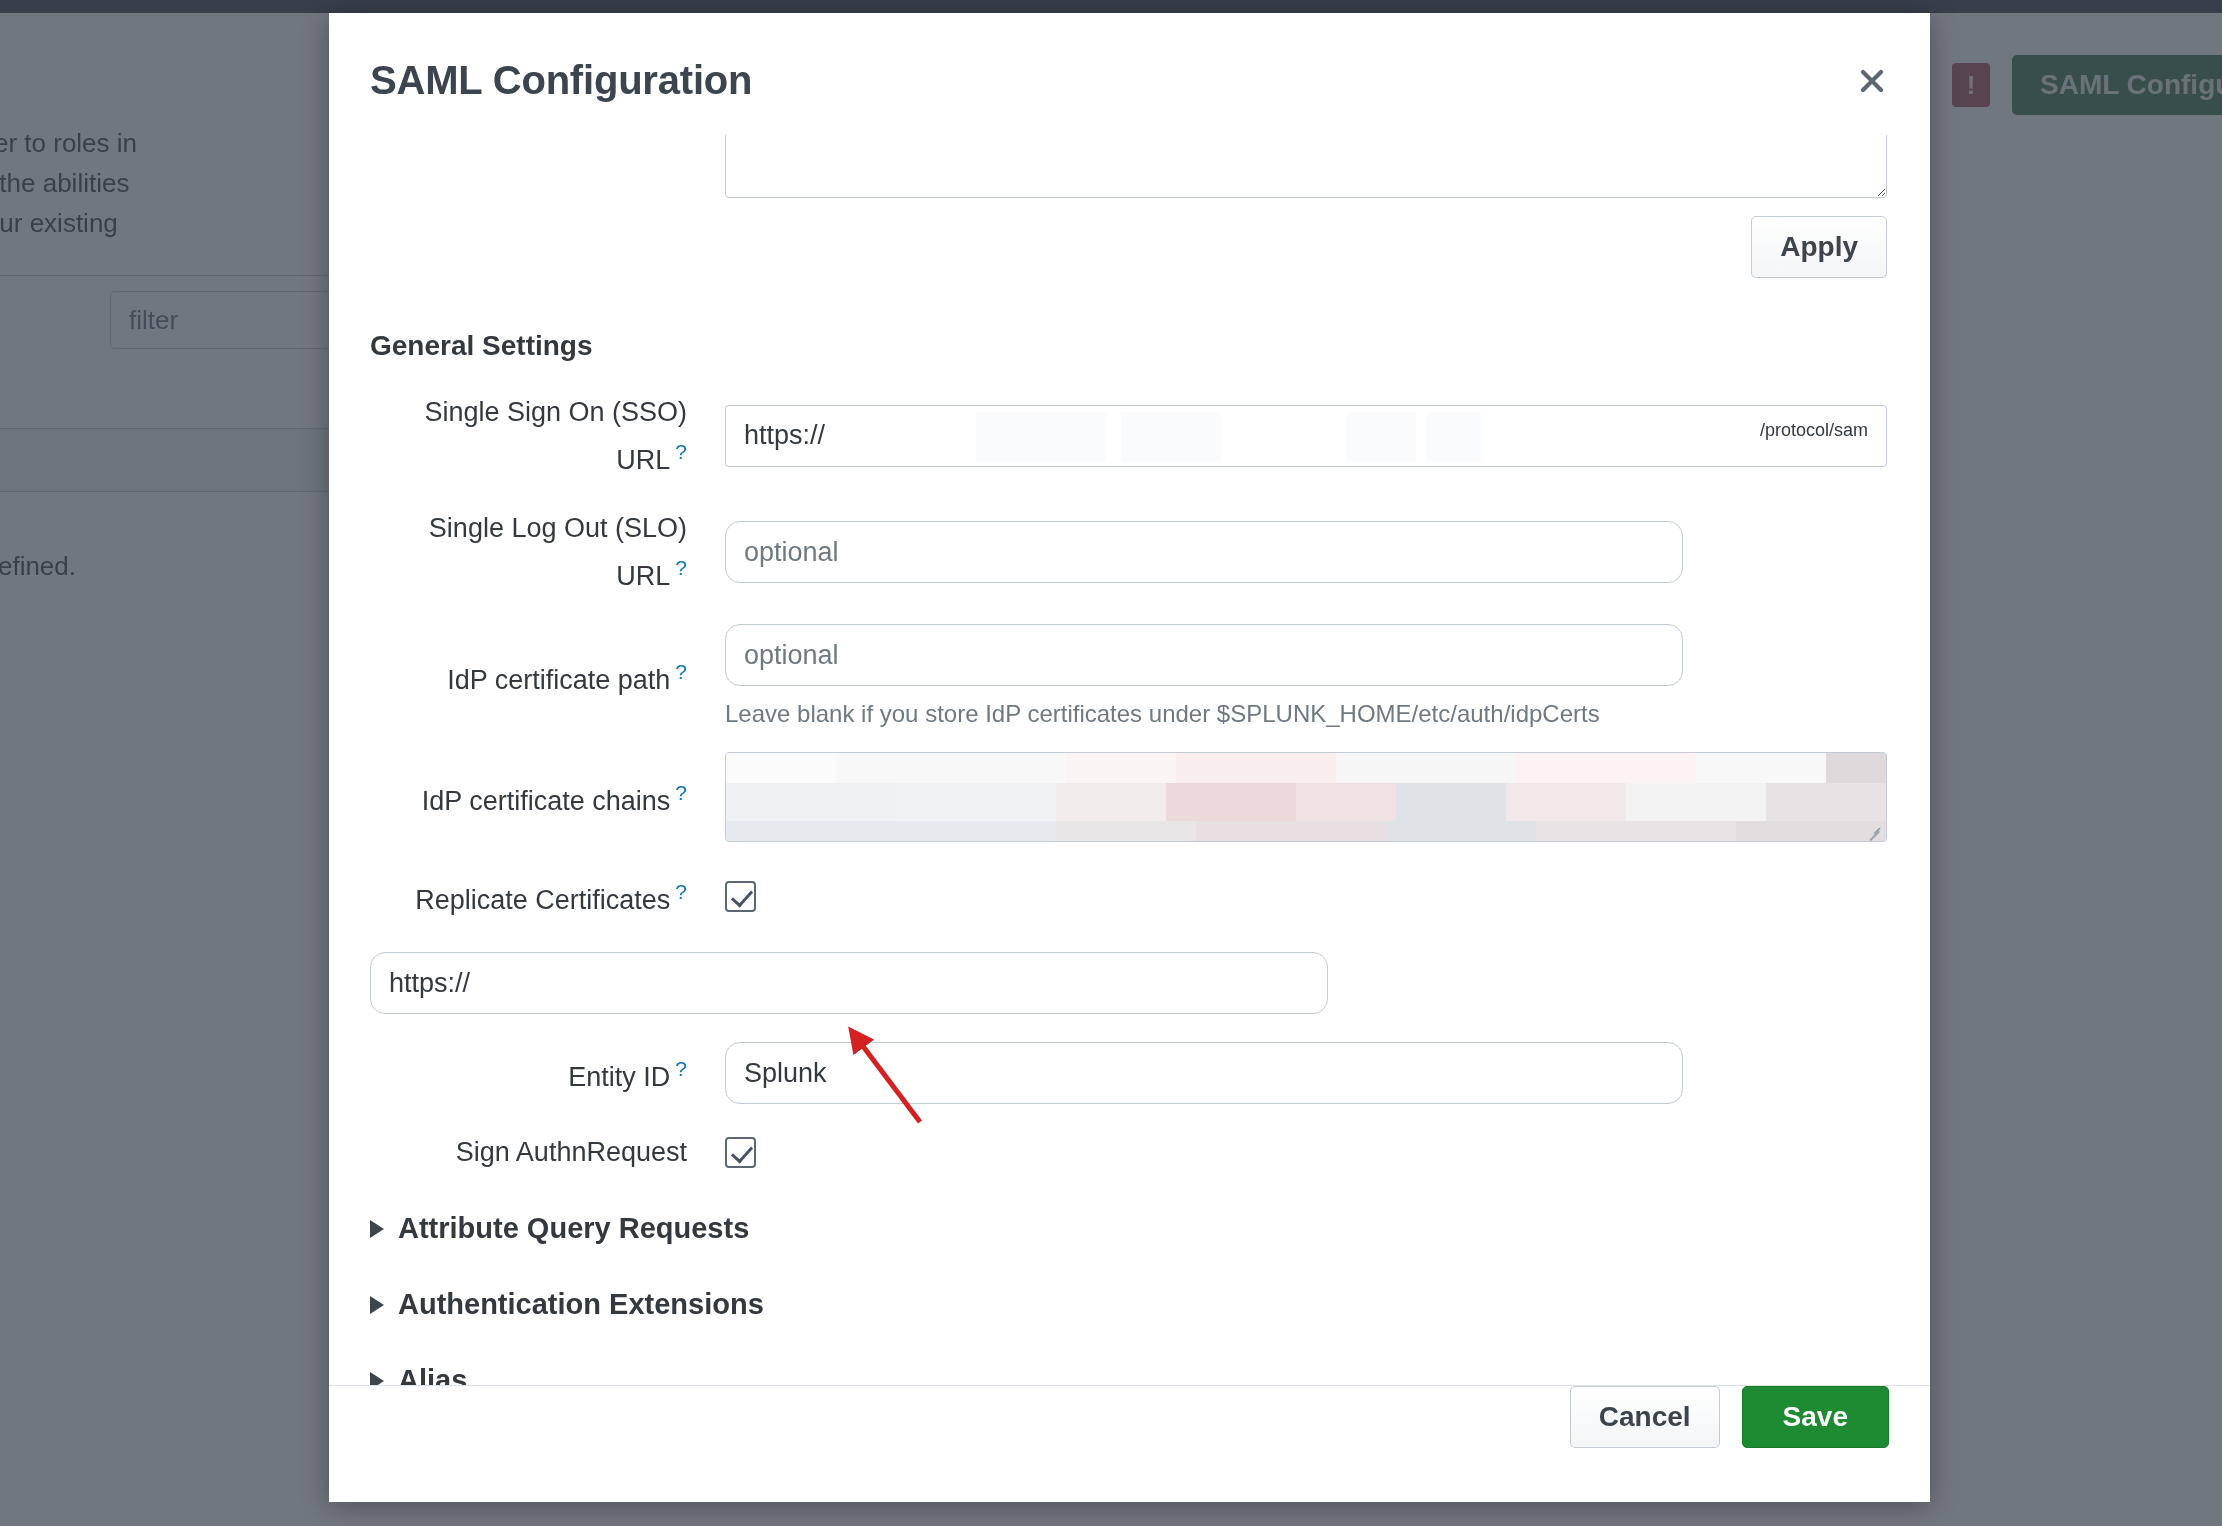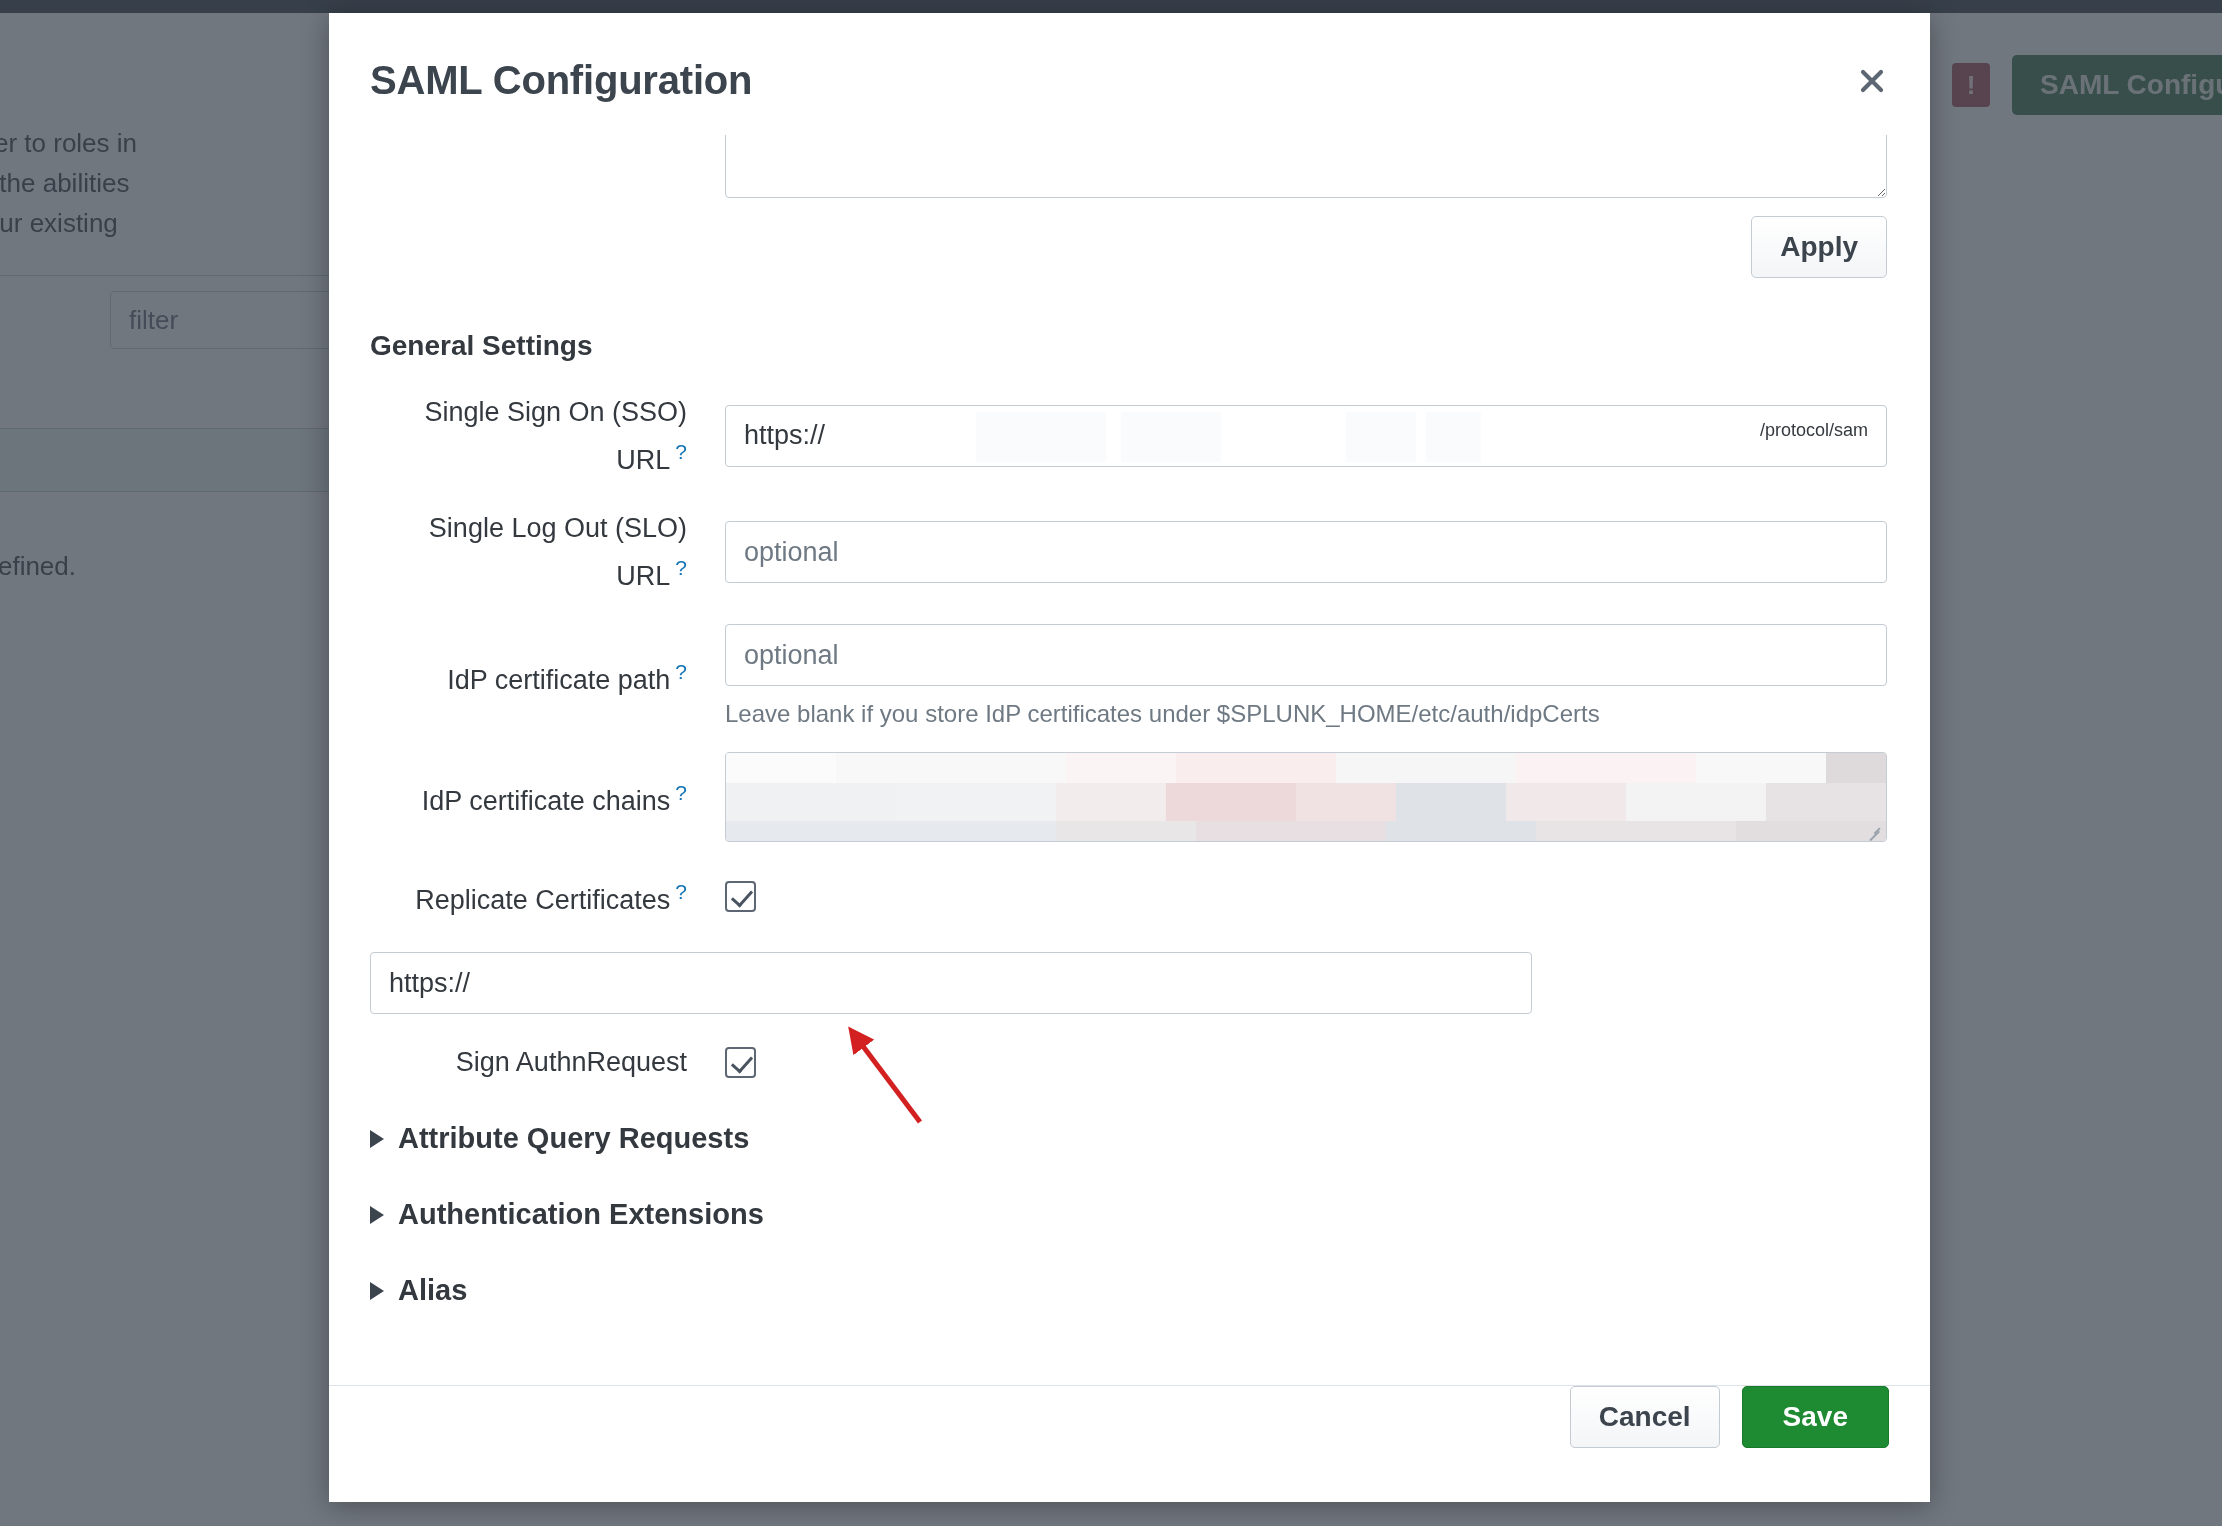--- a/index.html
+++ b/index.html
@@ -125,22 +125,22 @@
   }
   .row-field { flex: 1 1 auto; }
 
   .help-q {
     color: #1274b5; font-size: 21px;
     vertical-align: super; margin-left: 5px;
     cursor: pointer;
   }
 
   .txt-input {
-    display: block; width: 1162px; height: 62px;
-    border: 1px solid #c3cbd4; border-radius: 4px;
+    display: block; width: 958px; height: 62px;
+    border: 1px solid #c3cbd4; border-radius: 15px;
     background: #ffffff;
     font-family: "Liberation Sans", sans-serif;
     font-size: 27px; color: #33393f;
     padding: 0 18px;
     outline: none;
   }
   .txt-input::placeholder { color: #6e7983; }
 
   .txt-area {
     display: block; width: 1162px;
@@ -402,20 +402,28 @@
           <span class="chk checked"></span>
         </div>
       </div>
 
       <div class="row" style="margin-bottom:28px;">
         <div class="row-field">
           <input class="txt-input" type="text" value="https://" style="">
         </div>
       </div>
 
+      <div class="row" style="margin-bottom:28px;">
+        <div class="row-label">
+          <span>Entity ID</span><span class="help-q">?</span>
+        </div>
+        <div class="row-field">
+          <input class="txt-input" type="text" value="Splunk" style="">
+        </div>
+      </div>
 
       <div class="row" style="margin-bottom:40px;">
         <div class="row-label">
           <span>Sign AuthnRequest</span>
         </div>
         <div class="row-field">
           <span class="chk checked"></span>
         </div>
       </div>
 

